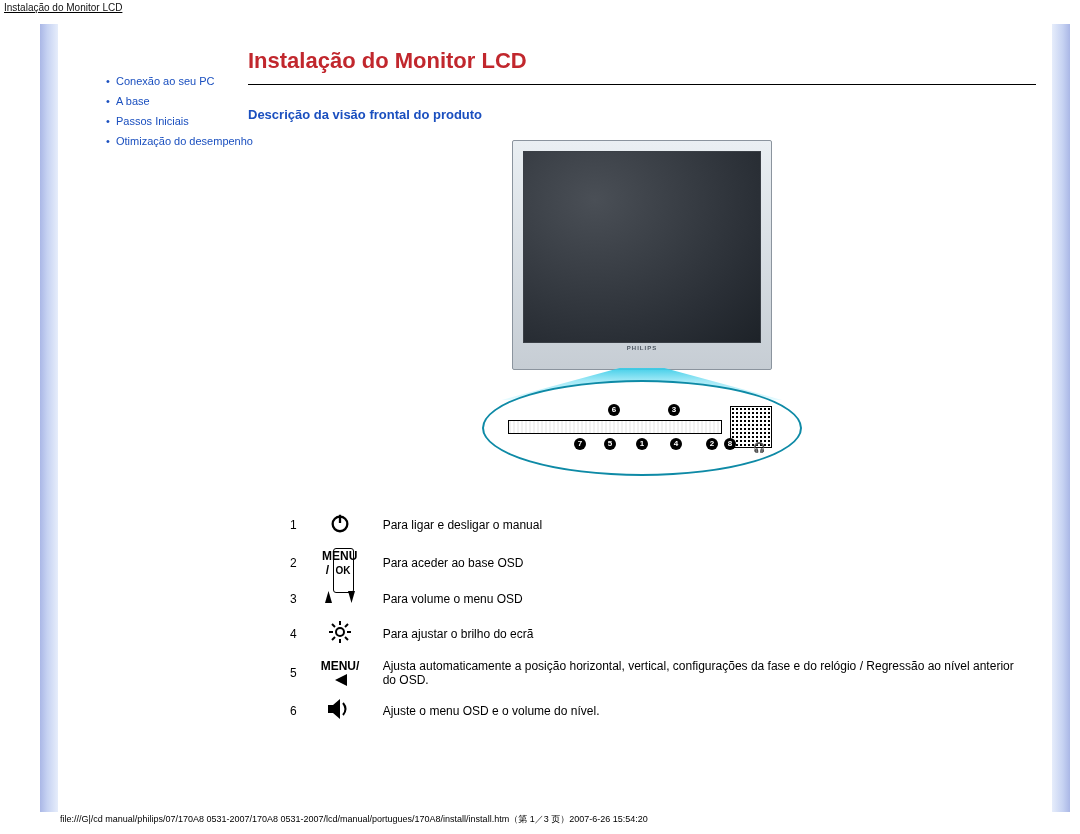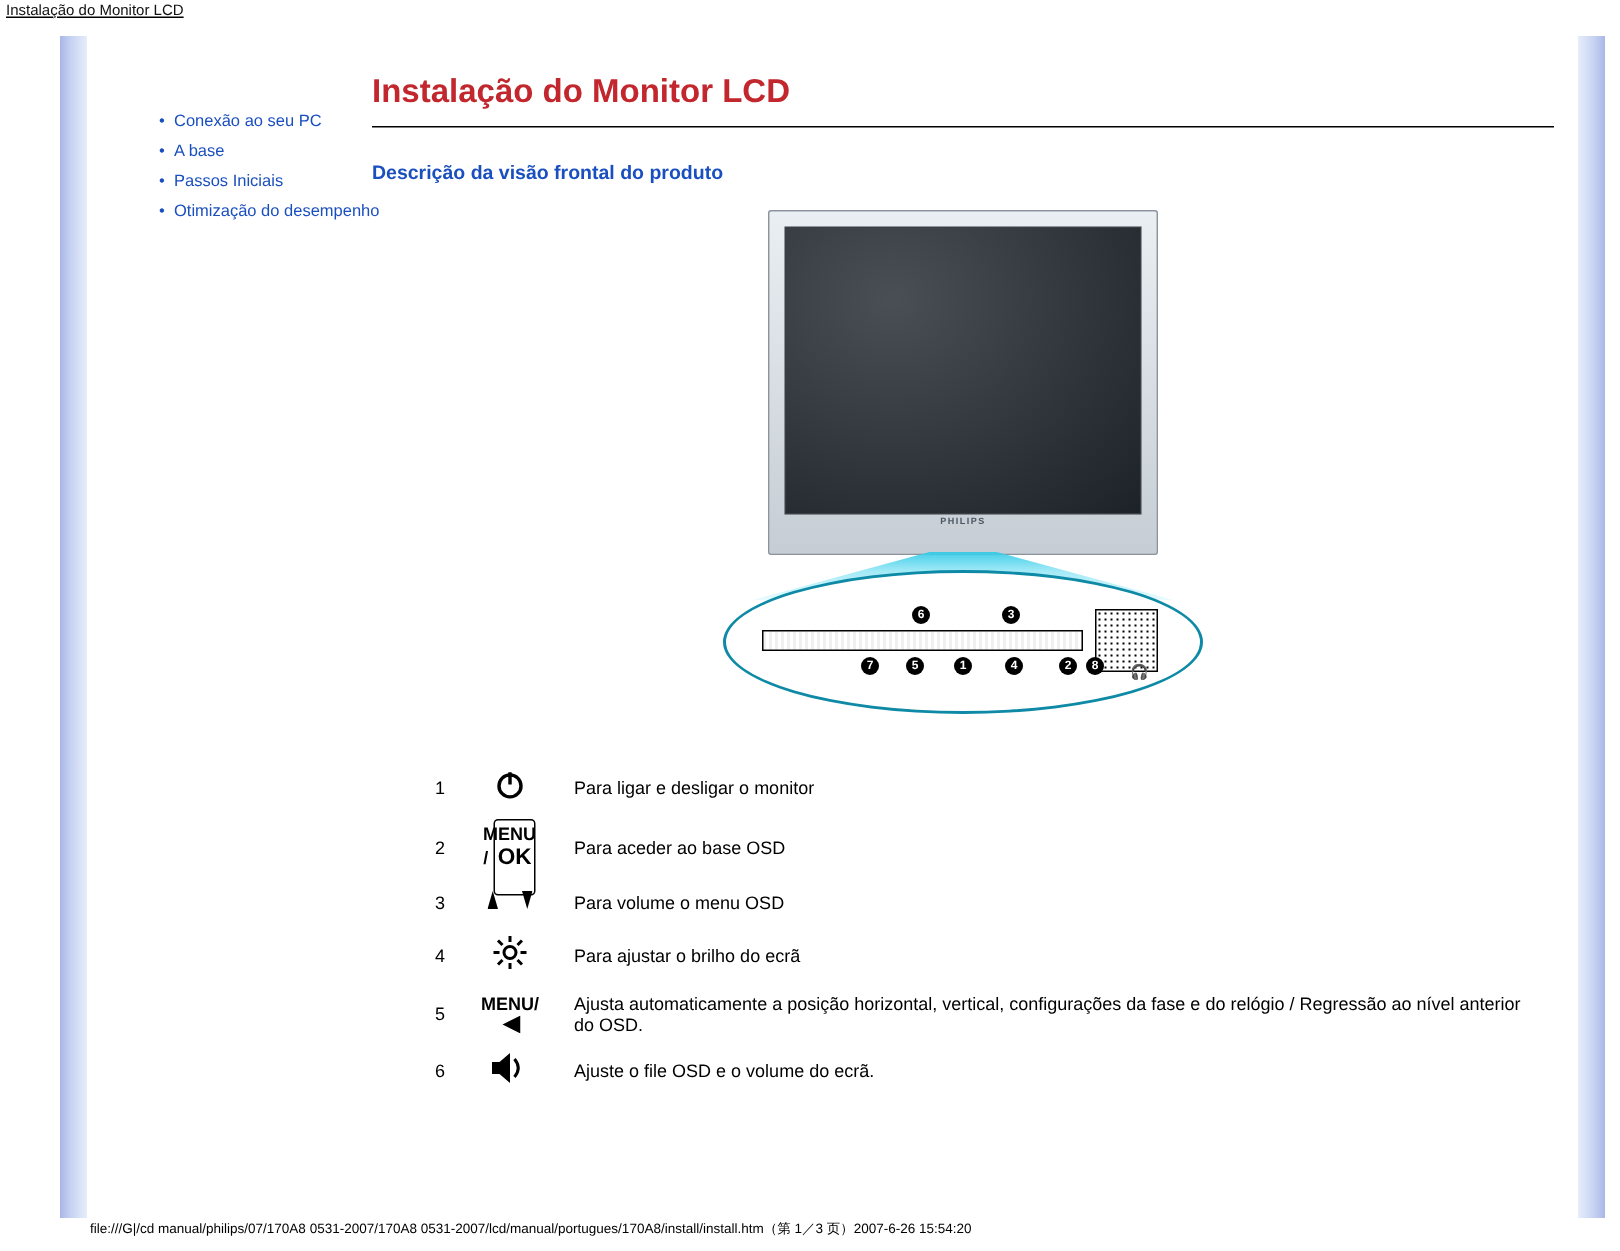--- a/index.html
+++ b/index.html
@@ -91,25 +91,25 @@
     <table class="legend">
       <tbody>
           <tr>
         <td>1</td>
         <td><span class="ic">
           <svg width="22" height="22" viewBox="0 0 24 24">
                   <circle cx="12" cy="13" r="8" fill="none" stroke="#000" stroke-width="2.5"></circle>
                   <line x1="12" y1="3" x2="12" y2="12" stroke="#000" stroke-width="2.5"></line>
                 </svg>
         </span></td>
-        <td>Para ligar e desligar o monitor</td>
+        <td>Para ligar e desligar o manual</td>
       </tr>
       <tr>
         <td>2</td>
-        <td><span class="ic"><span class="ictext"><span>MENU /</span> <span style="border:1.5px solid #000;border-radius:3px;padding:16px 2px;font-size:15px">OK</span></span></span></td>
+        <td><span class="ic"><span class="ictext"><span>MENU /</span> <span style="border:1.5px solid #000;border-radius:3px;padding:16px 2px;font-size:10px">OK</span></span></span></td>
         <td>Para aceder ao base OSD</td>
       </tr>
       <tr>
         <td>3</td>
         <td><span class="ic">
           <svg width="30" height="16" viewBox="0 0 30 16">
                   <polygon points="7,14 0,14 3.5,2" fill="#000"></polygon>
                   <polygon points="23,2 30,2 26.5,14" fill="#000"></polygon>
                 </svg>
         </span></td>
@@ -142,20 +142,20 @@
         <td>Ajusta automaticamente a posição horizontal, vertical, configurações da fase e do relógio / Regressão ao nível anterior do OSD.</td>
       </tr>
       <tr>
         <td>6</td>
         <td><span class="ic">
           <svg width="24" height="20" viewBox="0 0 24 20">
                   <polygon points="0,6 5,6 12,0 12,20 5,14 0,14" fill="#000"></polygon>
                   <path d="M15 4 Q20 10 15 16" fill="none" stroke="#000" stroke-width="2"></path>
                 </svg>
         </span></td>
-        <td>Ajuste o file OSD e o volume do ecrã.</td>
+        <td>Ajuste o menu OSD e o volume do nível.</td>
       </tr>
     </tbody>
       </table>
   </div>
 
   <div class="footer">file:///G|/cd manual/philips/07/170A8 0531-2007/170A8 0531-2007/lcd/manual/portugues/170A8/install/install.htm（第 1／3 页）2007-6-26 15:54:20</div>
 </div>
 
 </body></html>

